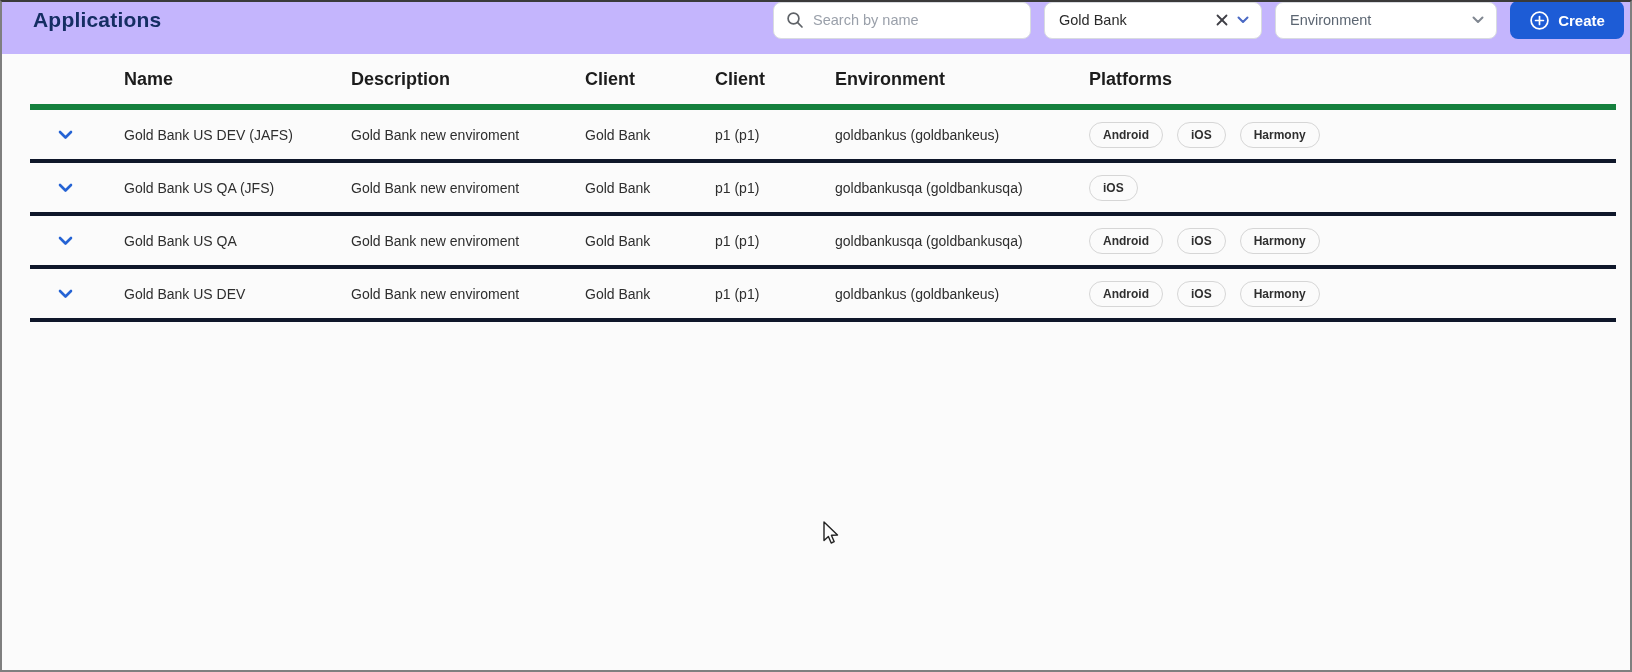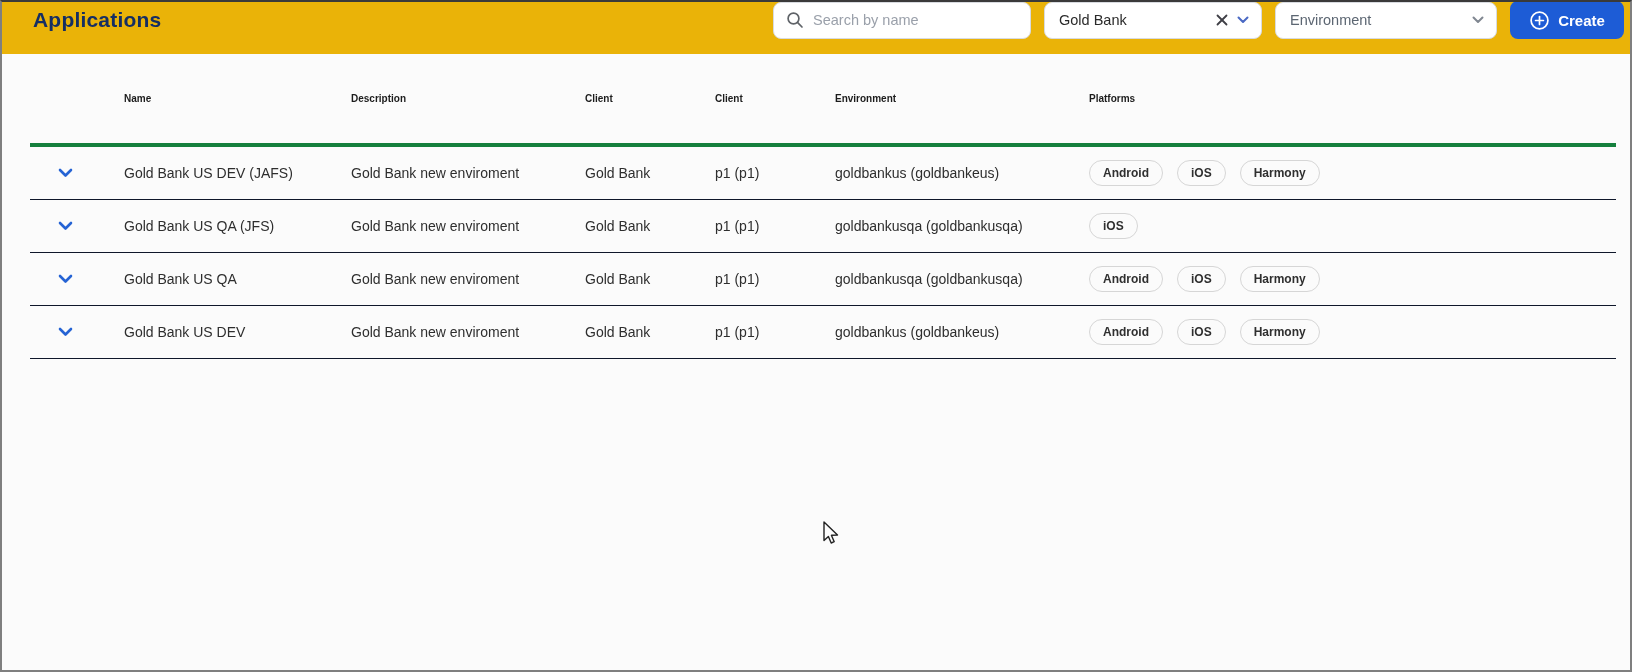--- a/index.html
+++ b/index.html
@@ -9,21 +9,21 @@
     background: #fbfbfb;
     position: relative;
     border: 2px solid #7f7f7f;
     border-top-color: #3a3a3a;
     overflow: hidden;
   }
 
   
   .topbar {
     height: 52px;
-    background: #eab308;
+    background: #c4b5fd;
     display: flex;
     align-items: center;
     padding: 0 6px 16px 31px;
   }
   .page-title {
     font-size: 21px;
     font-weight: 700;
     color: #152e63;
     letter-spacing: .2px;
   }
@@ -87,29 +87,29 @@
   }
 
   
   .table-wrap { margin: 0 14px 0 28px; }
   .trow {
     display: grid;
     grid-template-columns: 94px 227px 234px 130px 120px 254px 1fr;
     align-items: center;
   }
   .thead {
-    height: 93px;
-    border-bottom: 4px solid #15803d;
-    font-size: 10px;
+    height: 56px;
+    border-bottom: 6px solid #15803d;
+    font-size: 18px;
     font-weight: 700;
     color: #1c1c1c;
   }
   .tbody .trow {
     height: 53px;
-    border-bottom: 1px solid #0f172a;
+    border-bottom: 4px solid #0f172a;
     font-size: 14px;
     color: #2e2e2e;
   }
   .cell-expand { display: flex; align-items: center; }
   .cell-expand svg { margin-left: 28px; cursor: pointer; }
   .platforms { display: flex; align-items: center; gap: 14px; text-align: right; }
   .badge {
     display: inline-flex; align-items: center;
     border: 1px solid #d6d6d6;
     border-radius: 999px;

